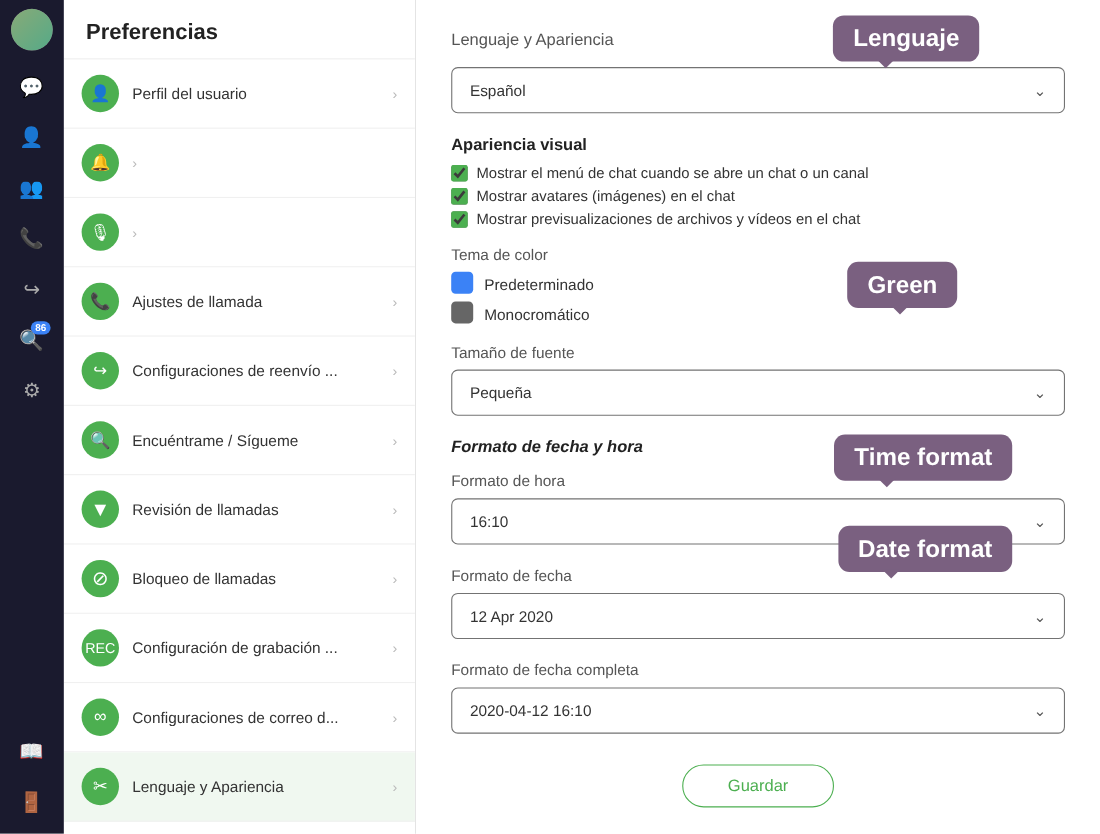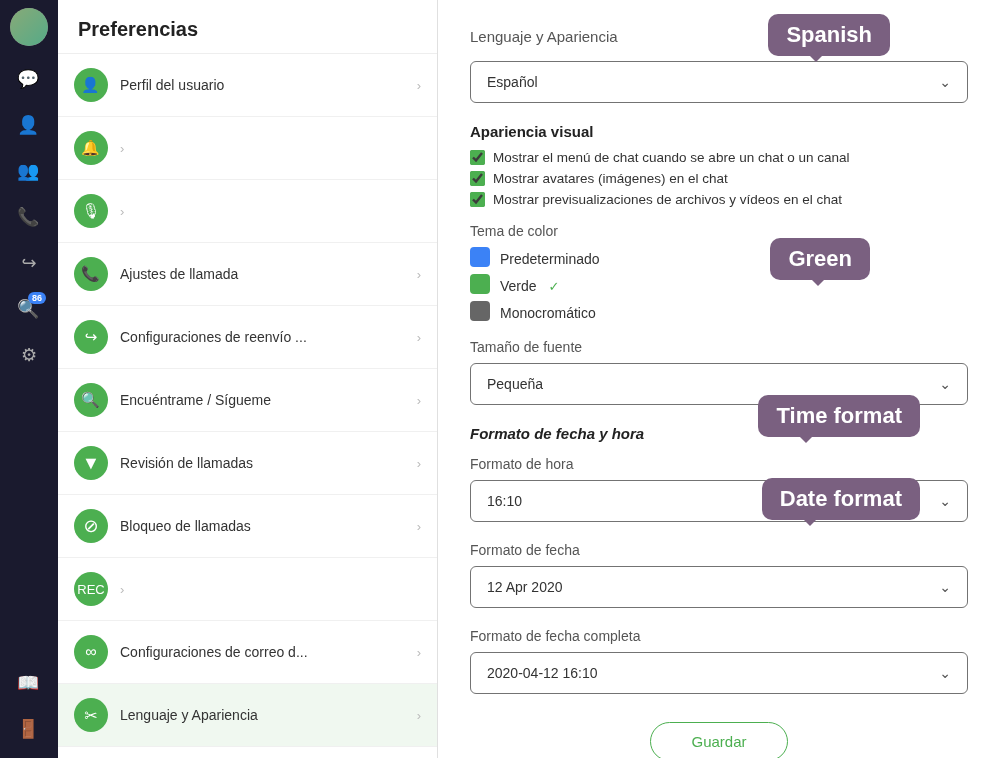--- a/index.html
+++ b/index.html
@@ -33,21 +33,21 @@
     .badge {
       position: absolute; top: 4px; right: 4px;
       background: #3b82f6; color: #fff; border-radius: 10px;
       font-size: 9px; padding: 1px 4px; font-weight: bold;
     }
     .icon-bar-spacer { flex: 1; }
     .icon-bar-bottom { display: flex; flex-direction: column; align-items: center; gap: 4px; }
 
     
     .sidebar {
-      width: 380px;
+      width: 320px;
       background: #fff;
       border-right: 1px solid #e0e0e0;
       display: flex;
       flex-direction: column;
       overflow-y: auto;
     }
     .sidebar-header {
       padding: 18px 20px 12px;
       font-size: 20px;
       font-weight: 700;
@@ -239,20 +239,21 @@
     <span class="sidebar-item-label">Revisión de llamadas</span>
     <span class="sidebar-chevron">›</span>
   </div>
   <div class="sidebar-item">
     <div class="sidebar-icon" style="font-size:18px;">⊘</div>
     <span class="sidebar-item-label">Bloqueo de llamadas</span>
     <span class="sidebar-chevron">›</span>
   </div>
   <div class="sidebar-item">
     <div class="sidebar-icon" style="font-size:13px;">REC</div>
+    <span class="sidebar-item-label">Configuración de grabación ...</span>
     <span class="sidebar-chevron">›</span>
   </div>
   <div class="sidebar-item">
     <div class="sidebar-icon" style="font-size:16px;">∞</div>
     <span class="sidebar-item-label">Configuraciones de correo d...</span>
     <span class="sidebar-chevron">›</span>
   </div>
   <div class="sidebar-item active">
     <div class="sidebar-icon" style="font-size:16px;">✂</div>
     <span class="sidebar-item-label">Lenguaje y Apariencia</span>
@@ -260,21 +261,21 @@
   </div>
   <div class="sidebar-item">
     
     
     
   </div>
 </div>
 
 <div class="main" style="position:relative;">
 
-  <div class="tooltip-bubble bubble-spanish">Spanish</div>
+  <div class="tooltip-bubble bubble-spanish">Lenguaje</div>
   <div class="tooltip-bubble bubble-green">Green</div>
   <div class="tooltip-bubble bubble-timeformat">Time format</div>
   <div class="tooltip-bubble bubble-dateformat">Date format</div>
 
   <div class="section-title-top">Lenguaje y Apariencia</div>
 
   <div class="dropdown">
     <span>Español</span>
     <span class="dropdown-chevron">⌄</span>
   </div>
@@ -295,25 +296,20 @@
     </label>
   </div>
 
   <div class="color-section-label">Tema de color</div>
   <div class="color-options">
     <div class="color-option">
       <div class="color-swatch swatch-blue"></div>
       <span>Predeterminado</span>
     </div>
     <div class="color-option">
-      <div class="color-swatch swatch-green"></div>
-      <span>Verde</span>
-      <span class="checkmark">✓</span>
-    </div>
-    <div class="color-option">
       <div class="color-swatch swatch-gray"></div>
       <span>Monocromático</span>
     </div>
   </div>
 
   <div class="font-size-label">Tamaño de fuente</div>
   <div class="dropdown">
     <span>Pequeña</span>
     <span class="dropdown-chevron">⌄</span>
   </div>

